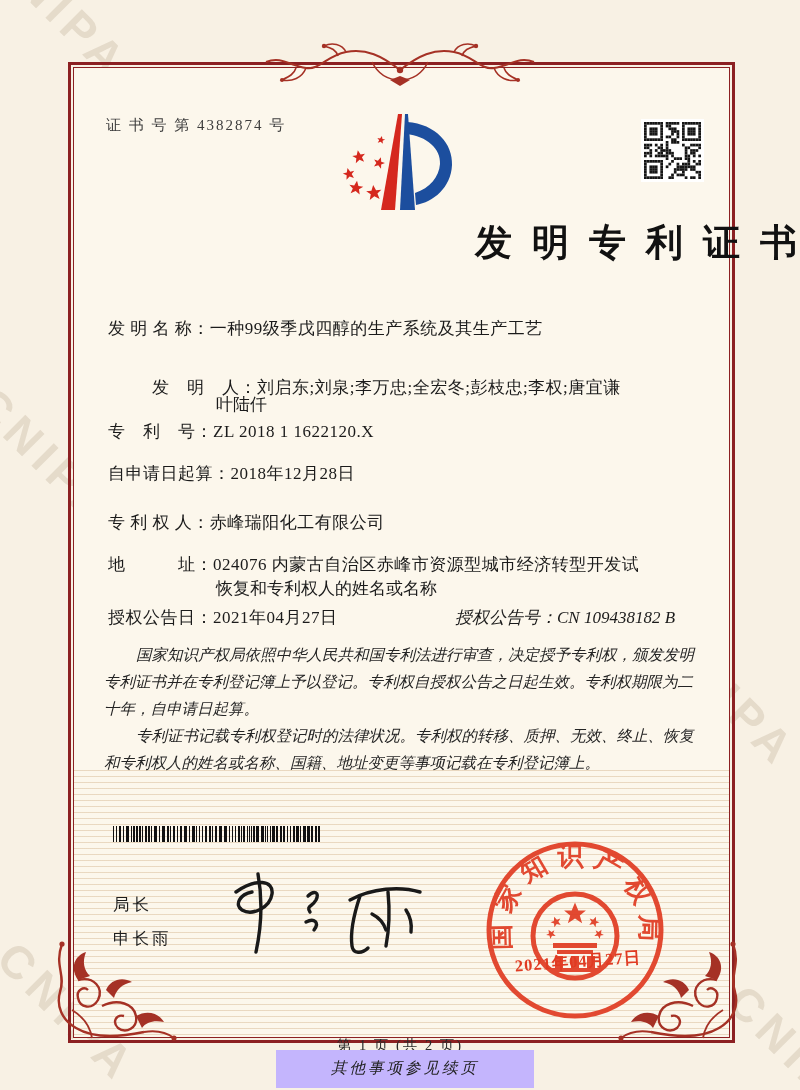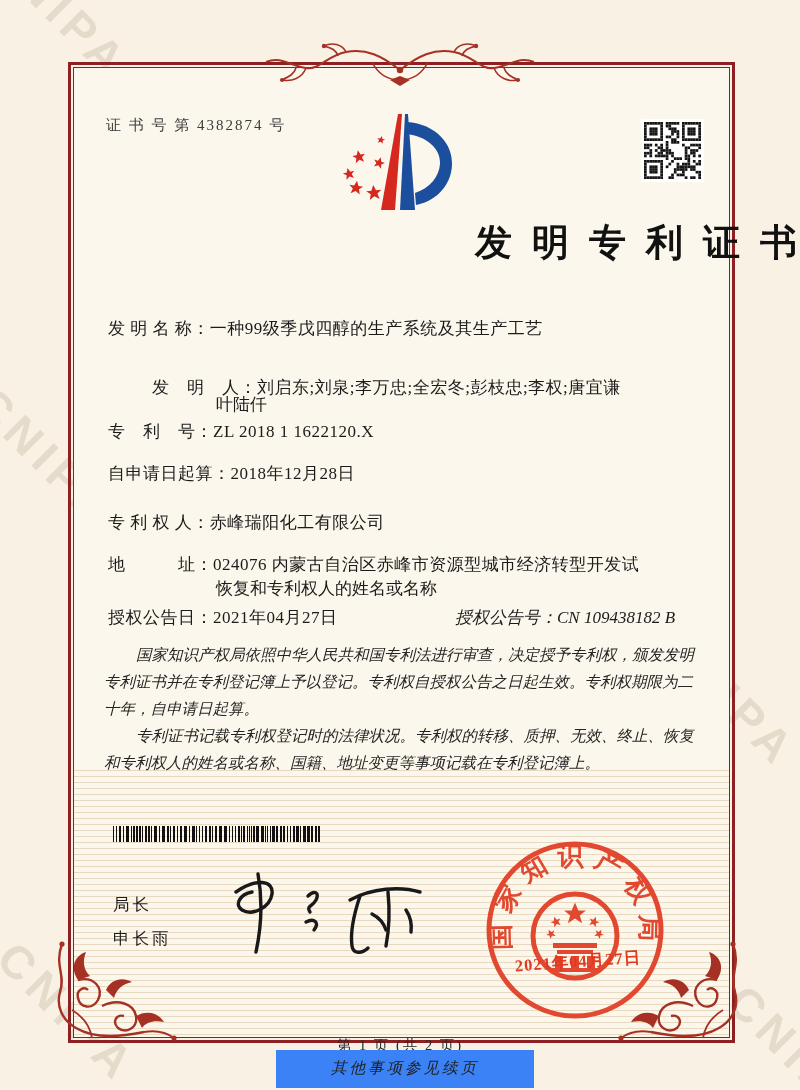--- a/index.html
+++ b/index.html
@@ -93,21 +93,21 @@
     transform:rotate(-4deg);white-space:pre;text-align:center;
   }
 
   
   .page-num{
     position:absolute;left:0;top:1006px;width:800px;text-align:center;
     font-size:14.5px;letter-spacing:2px;color:#2a2a2a;margin-top:30px;
   }
   .footer-note{
     position:absolute;left:276px;top:1050px;width:258px;height:38px;
-    background:#3b82f6;text-align:center;line-height:36px;
+    background:#c4b5fd;text-align:center;line-height:36px;
     font-size:15.5px;letter-spacing:3px;font-style:italic;color:#222;
   }
 </style>
 </head>
 <body>
 
 <div id="page">
 
   <div class="wm" style="left:-28px;top:-18px;">CNIPA</div>
   <div class="wm" style="left:215px;top:108px;font-size:40px;">CNIPA</div>

